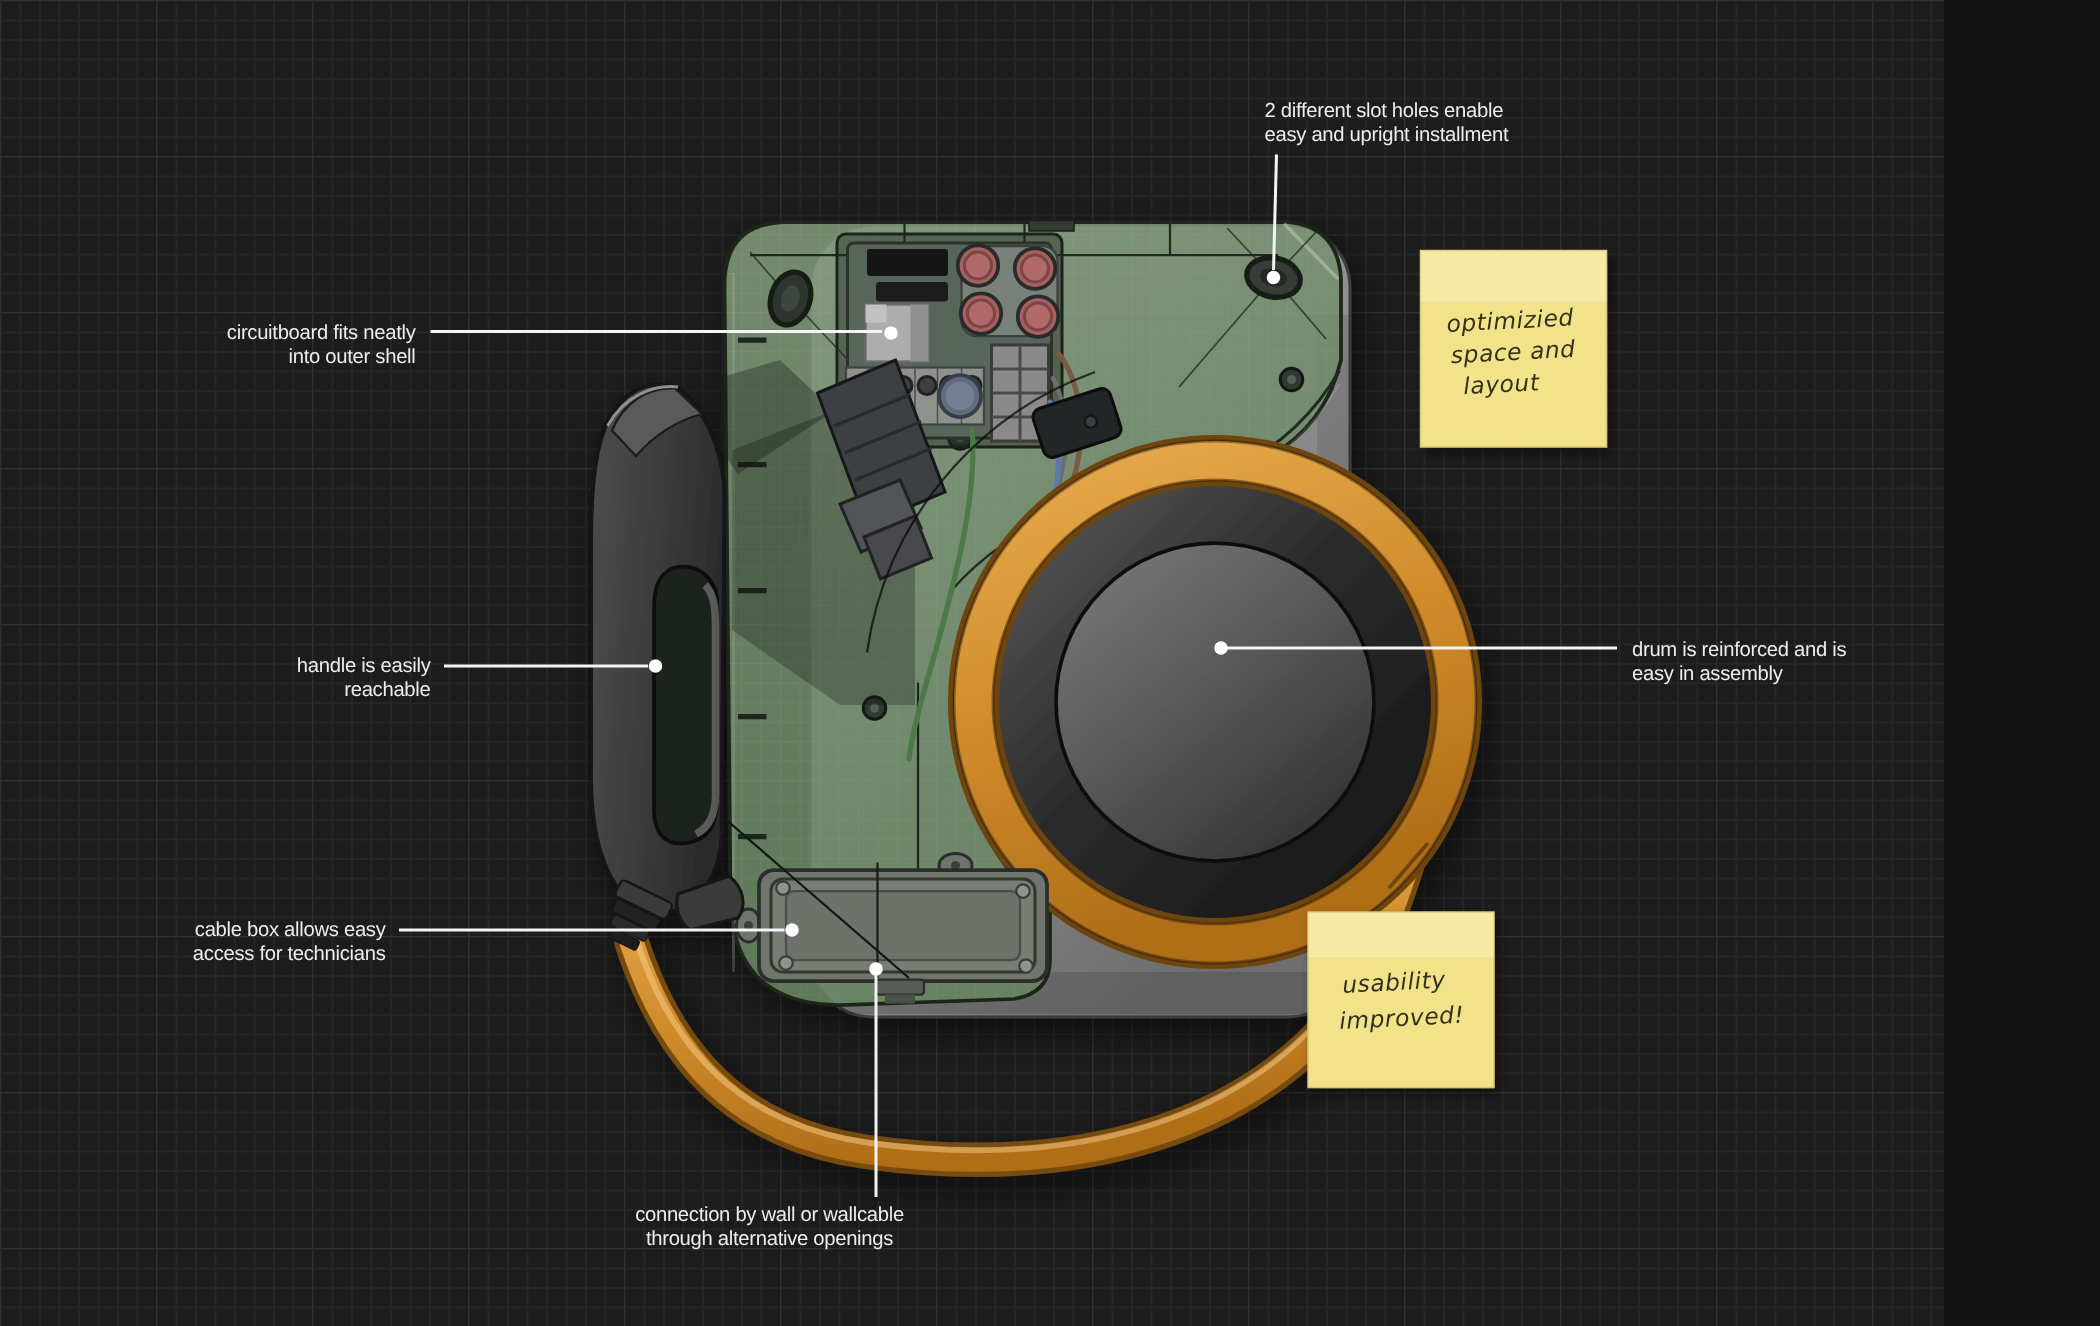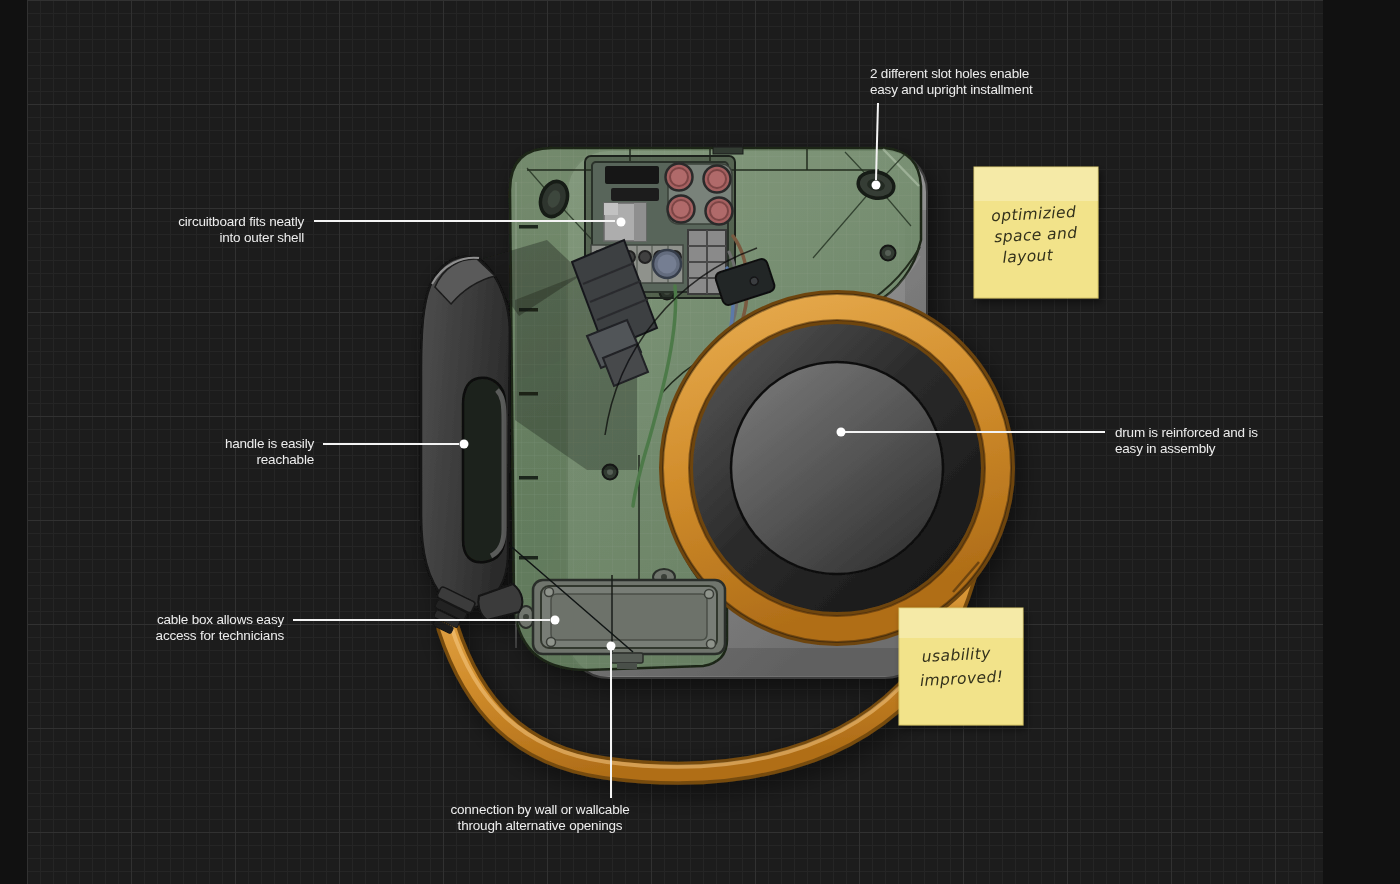--- a/index.html
+++ b/index.html
@@ -6,21 +6,20 @@
   .stage{
     position:relative;width:1296px;height:884px;overflow:hidden;
     background-color:#1c1c1c;
     background-image:
       linear-gradient(#313131 1px, transparent 1px),
       linear-gradient(90deg,#313131 1px, transparent 1px),
       linear-gradient(#252525 1px, transparent 1px),
       linear-gradient(90deg,#252525 1px, transparent 1px);
     background-size:104px 104px,104px 104px,13px 13px,13px 13px;
     font-family:"Liberation Sans",sans-serif;
-    margin-left:27px;
   }
   svg{position:absolute;left:0;top:0;}
   .callout-text{
     fill:#ededed;font-size:13.5px;letter-spacing:-0.2px;
     font-family:"Liberation Sans",sans-serif;
   }
   .note-text{
     fill:#33311c;font-size:15.5px;font-style:italic;letter-spacing:0.4px;
     font-family:"DejaVu Sans",sans-serif;
   }

